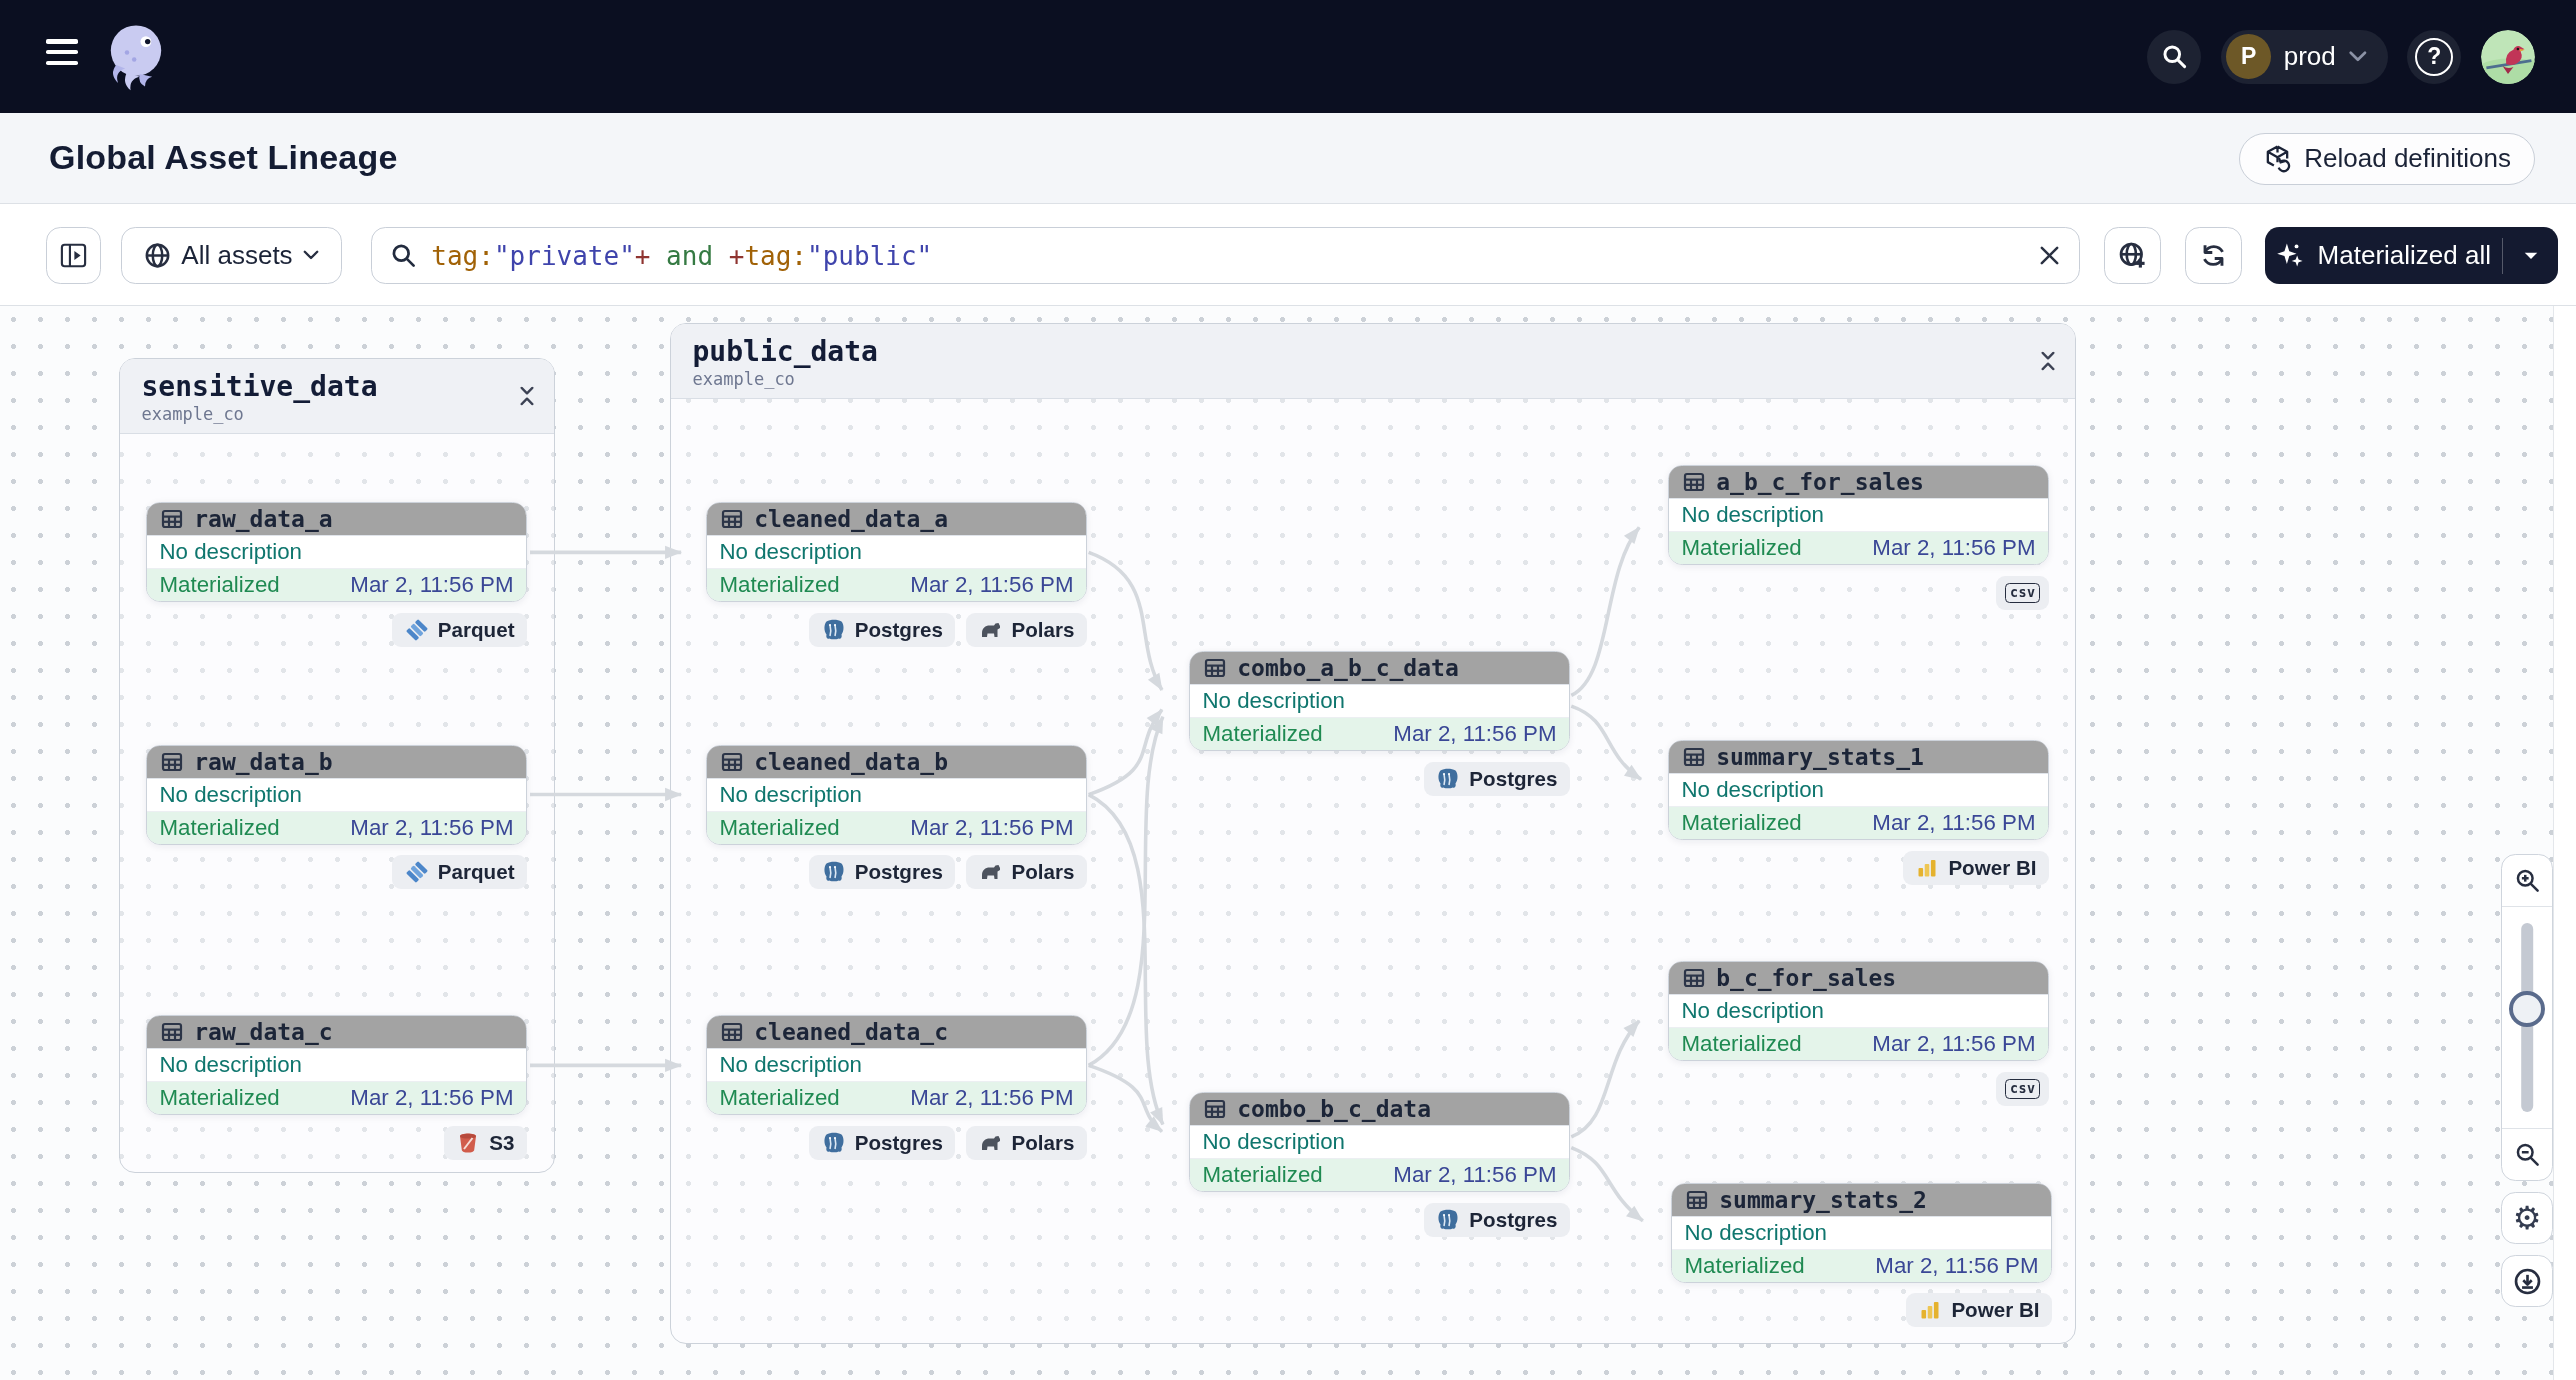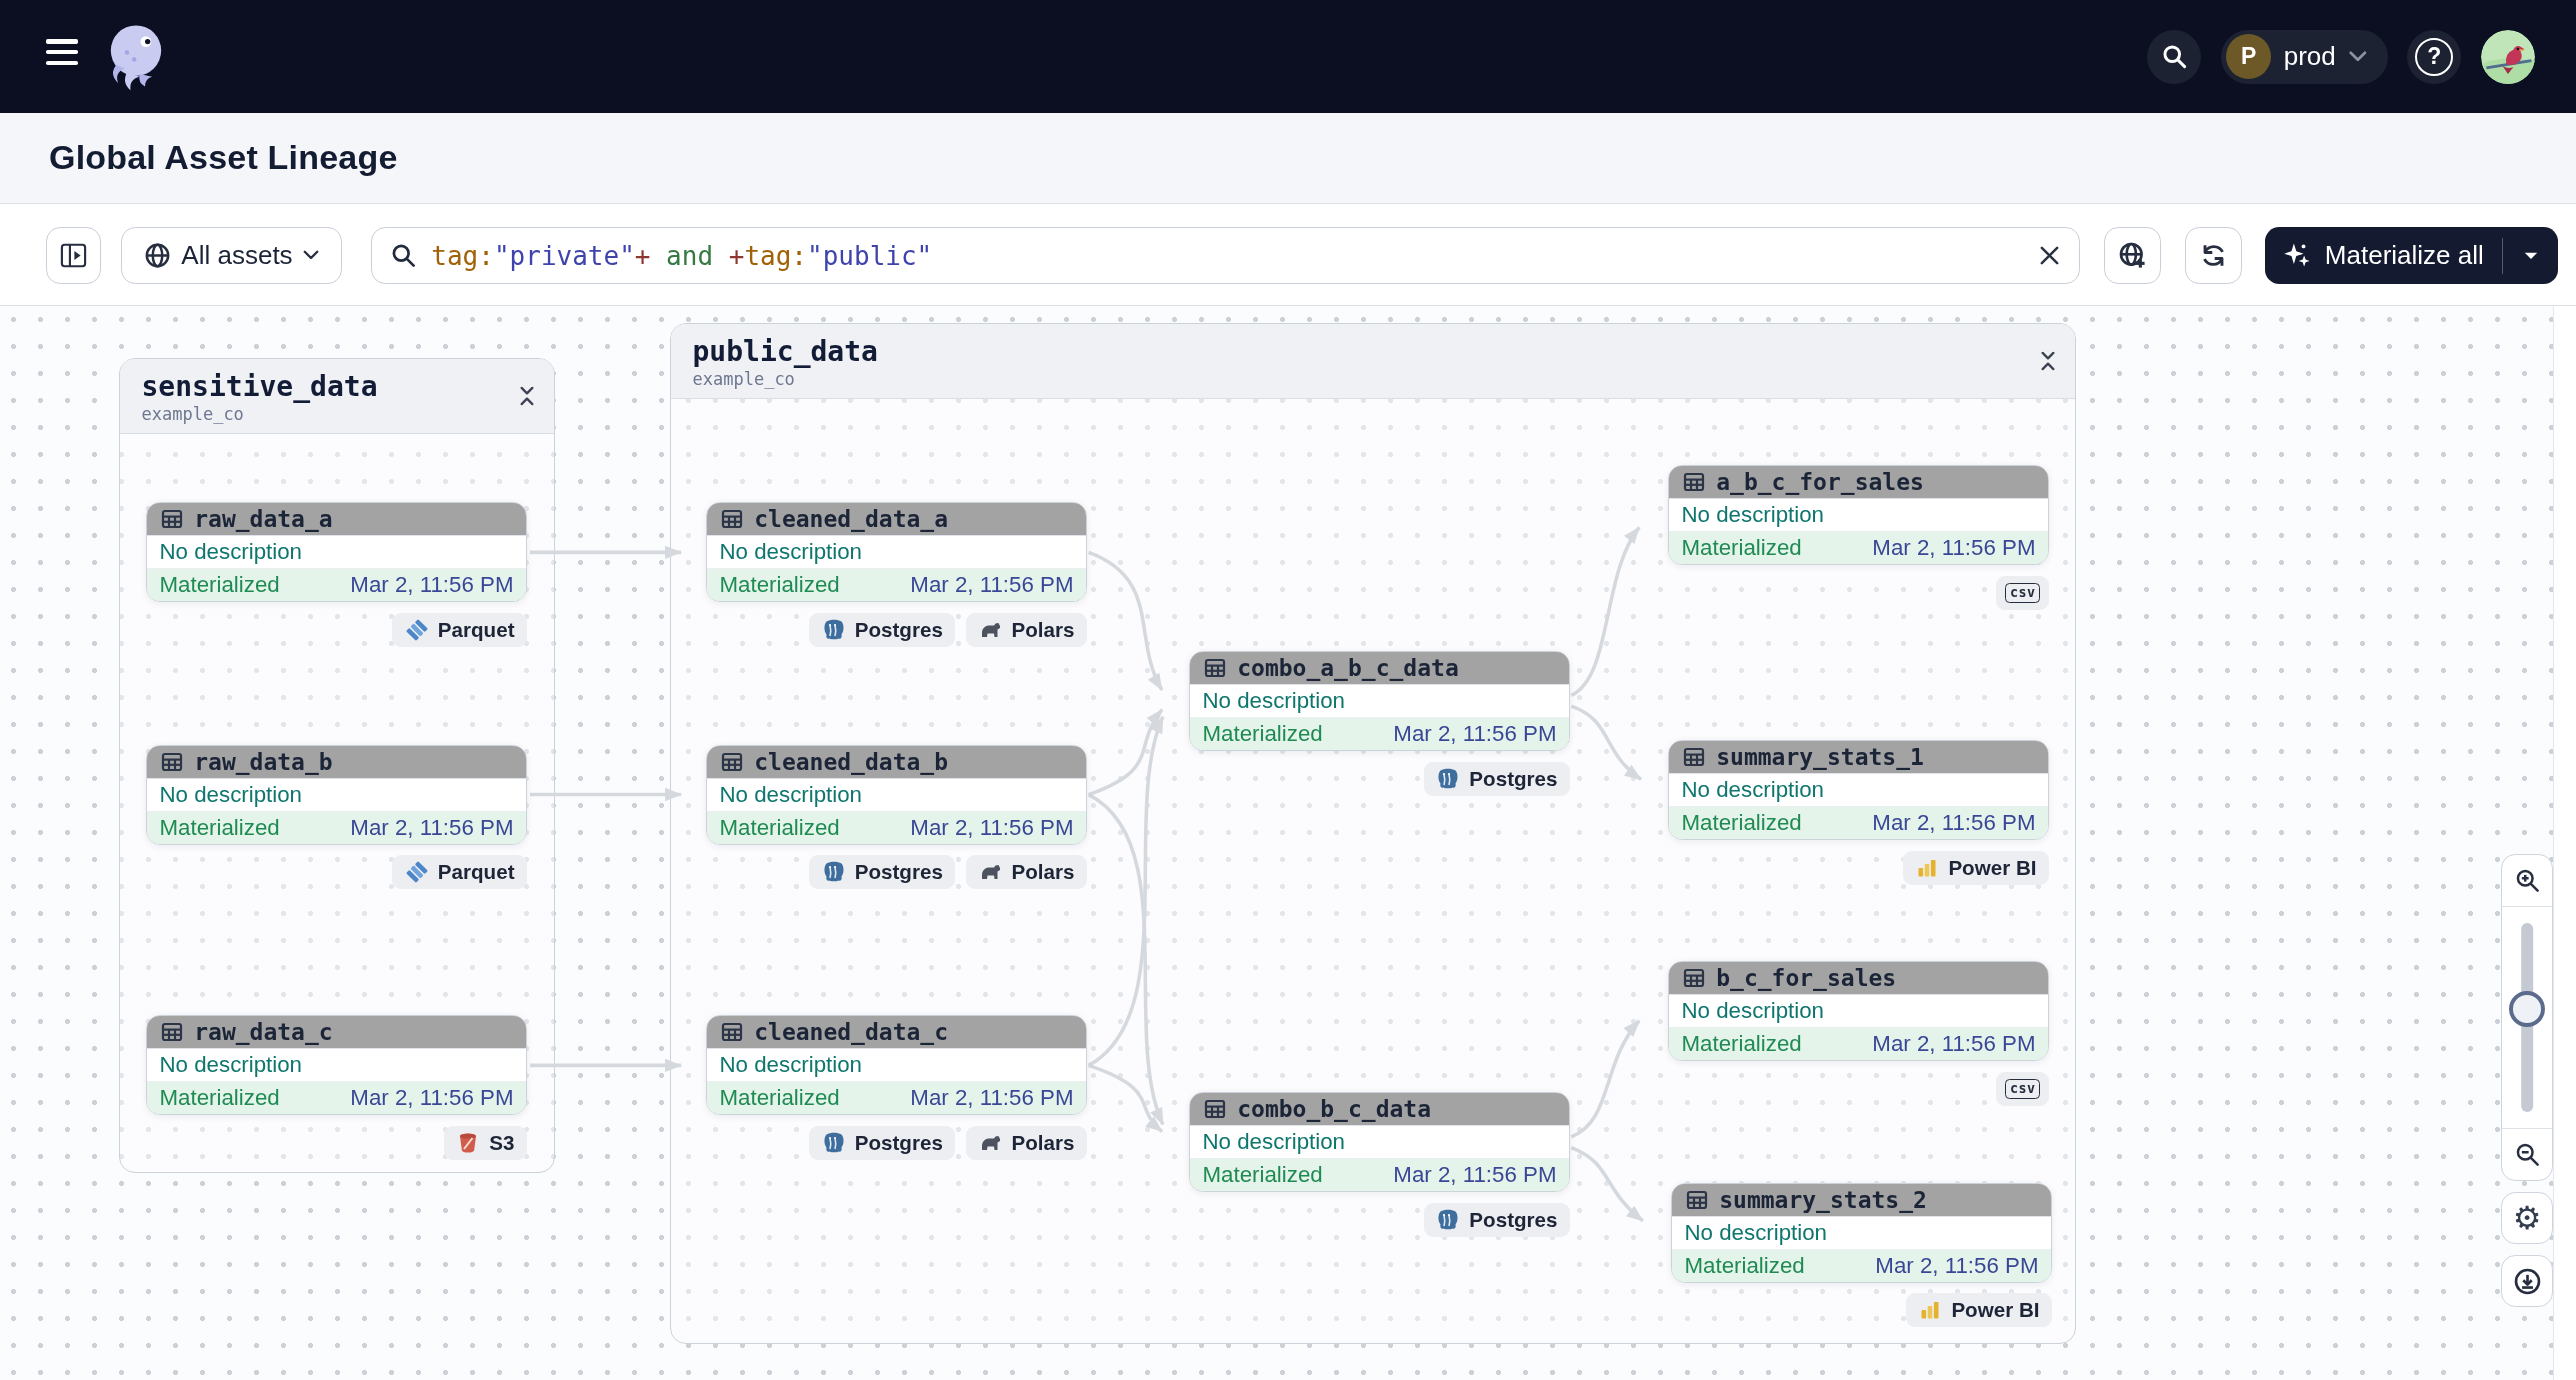--- a/index.html
+++ b/index.html
@@ -178,20 +178,28 @@
         <path d="M24 40 q6 4 12 1 l-6 8 Z" fill="#a12b49"></path>
         <circle cx="41" cy="21" r="1.4" fill="#151515"></circle>
         <path d="M43 21 l6 1 l-6 2 Z" fill="#e8a53a"></path>
       </svg>
     </div>
   </div>
 </header>
 
 <section class="pagehead">
   <h1 class="pagetitle">Global Asset Lineage</h1>
+  <button class="reload-btn">
+    <svg width="29" height="29" viewBox="0 0 24 24">
+      <path d="M12 2 L20 6.5 L20 12 M12 2 L4 6.5 L4 15 L9 17.8 M12 2 L12 7 M4 6.5 L12 11 L20 6.5 M12 11 L12 15" fill="none" stroke="#1b2337" stroke-width="1.9" stroke-linejoin="round"></path>
+      <path d="M13 19.5 a4.4 4.4 0 1 0 1.4-4.8" fill="none" stroke="#1b2337" stroke-width="1.9"></path>
+      <path d="M13.2 11.6 L14.6 15.2 L18 14.2" fill="none" stroke="#1b2337" stroke-width="1.9"></path>
+    </svg>
+    <span>Reload definitions</span>
+  </button>
 </section>
 
 <section class="toolbar"></section>
 <button class="tbtn" style="left:46px; width:55px;">
   <svg width="27" height="25" viewBox="0 0 30 28">
     <rect x="2" y="2" width="26" height="24" rx="3" fill="none" stroke="#272e40" stroke-width="2.4"></rect>
     <line x1="11" y1="2" x2="11" y2="26" stroke="#272e40" stroke-width="2.4"></line>
     <path d="M16 9 L23 14 L16 19 Z" fill="#272e40"></path>
   </svg>
 </button>
@@ -234,21 +242,21 @@
     <path d="M19 20.5 L19 14.5 L13 14.5" fill="none" stroke="#272e40" stroke-width="2.4" stroke-linejoin="round"></path>
   </svg>
 </button>
 <div class="mat-btn">
   <div class="mat-main">
     <svg width="29" height="29" viewBox="0 0 24 24">
       <path d="M9 2 L11 8.5 L17 10.5 L11 12.5 L9 19 L7 12.5 L1 10.5 L7 8.5 Z" fill="#fff"></path>
       <path d="M17.5 12 L18.7 15.4 L22 16.5 L18.7 17.6 L17.5 21 L16.3 17.6 L13 16.5 L16.3 15.4 Z" fill="#fff"></path>
       <circle cx="17" cy="4.5" r="1.6" fill="#fff"></circle>
     </svg>
-    <span>Materialize all</span>
+    <span>Materialized all</span>
   </div>
   <div class="mat-split"></div>
   <div class="mat-caret">
     <svg width="18" height="11.6" viewBox="0 0 20 13">
       <path d="M3 3 L10 10 L17 3 Z" fill="#fff"></path>
     </svg>
   </div>
 </div>
 
 <div class="canvas"></div>

